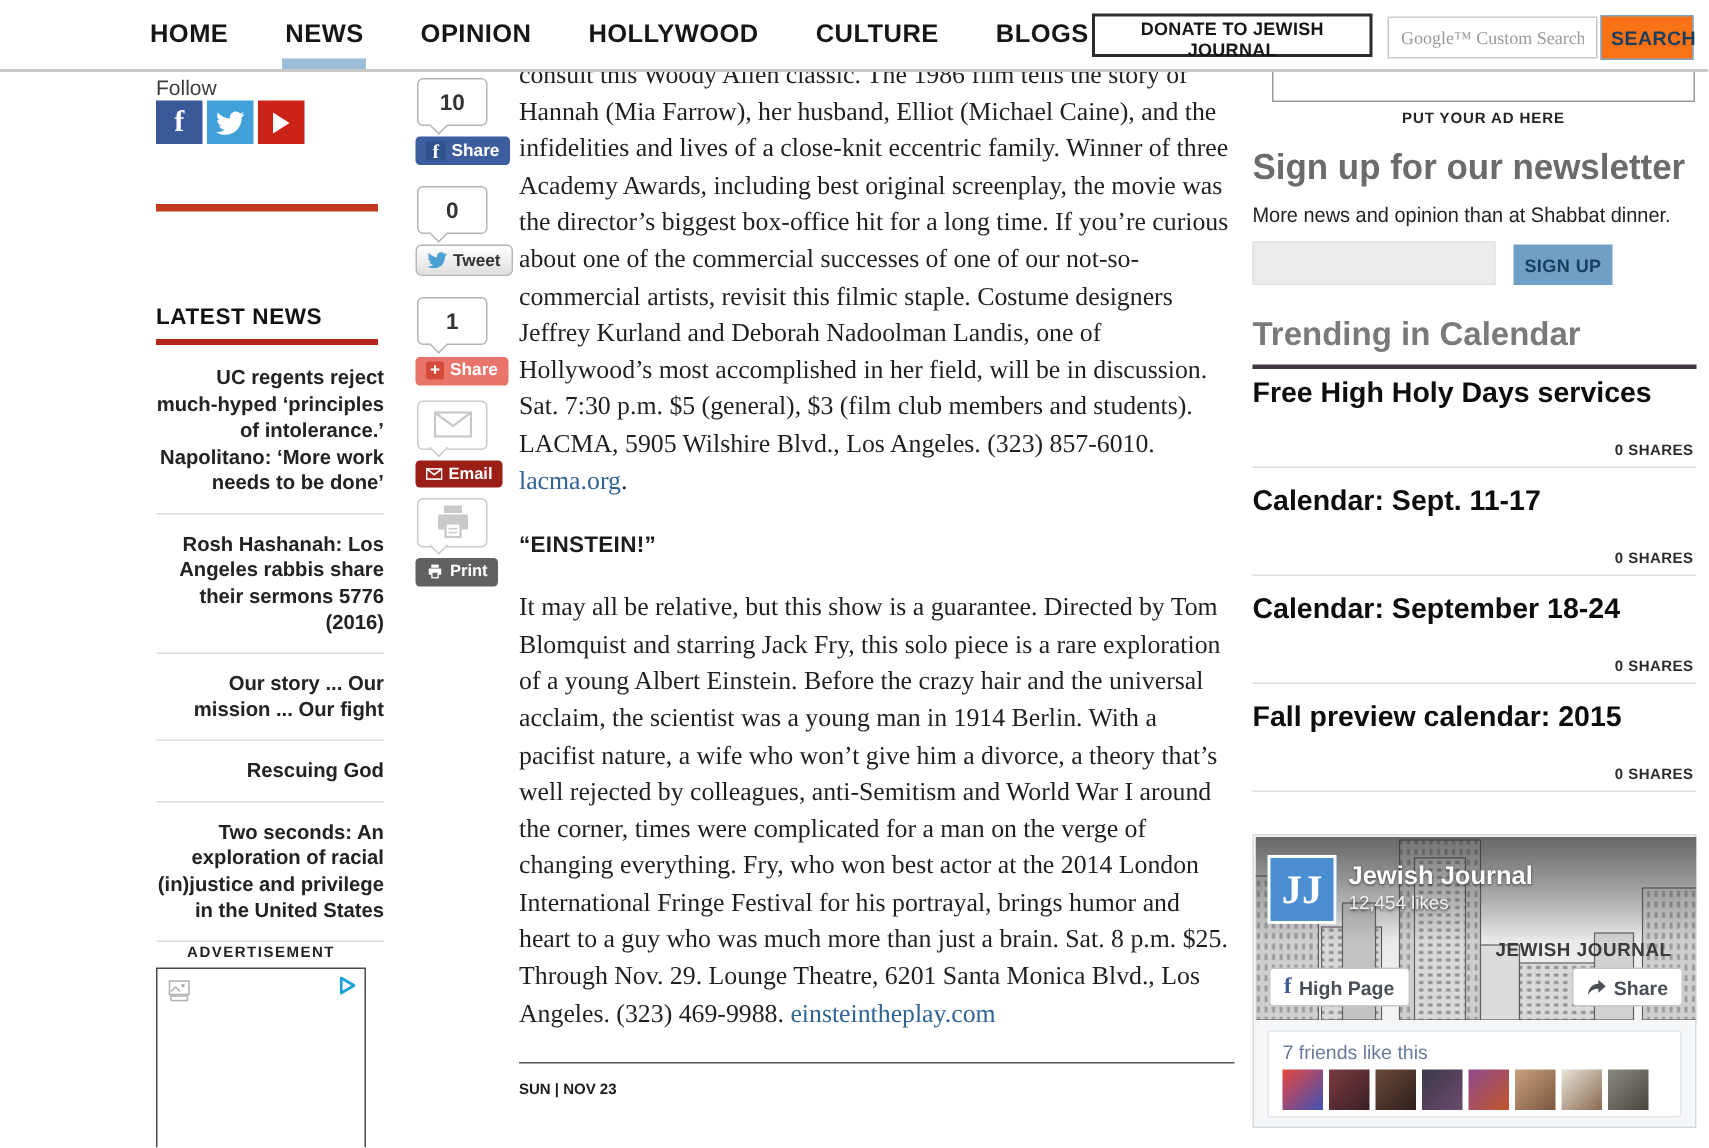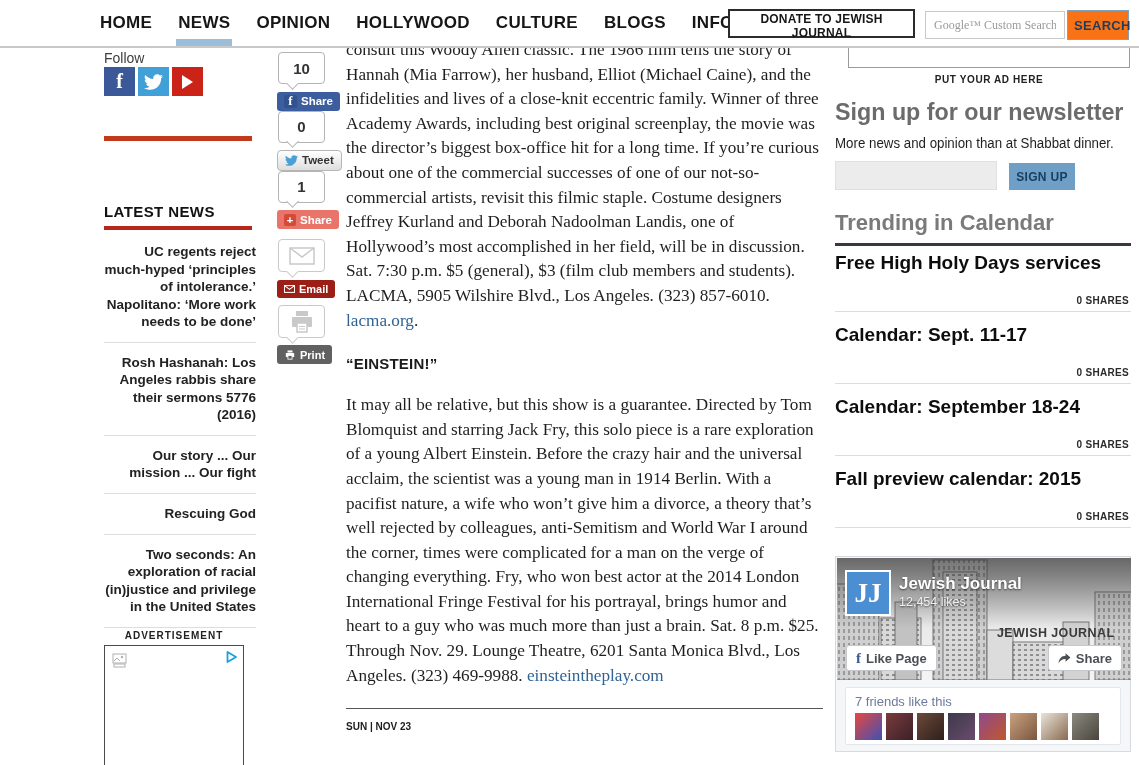--- a/index.html
+++ b/index.html
@@ -3,21 +3,21 @@
 <meta charset="utf-8">
 <style>
   html,body{margin:0;padding:0;background:#fff;}
   *{box-sizing:border-box;}
   .page{position:relative;width:1139px;height:765px;overflow:hidden;background:#fff;
         font-family:"Liberation Sans",sans-serif;color:#1f1f1f;}
 
   
   .topnav{position:absolute;left:0;top:0;width:1139px;height:48px;background:#fff;
           border-bottom:2px solid #c9c9c9;z-index:20;}
-  .nav-items{position:absolute;left:100px;top:0;height:46px;display:flex;align-items:center;gap:26px;}
+  .nav-items{position:absolute;left:100px;top:0;height:46px;display:flex;align-items:center;gap:38px;}
   .nav-item{font-size:17px;font-weight:800;letter-spacing:.3px;color:#161616;text-decoration:none;
             position:relative;padding:12px 0;cursor:pointer;}
   .nav-item.active::after{content:"";position:absolute;left:-2px;right:-2px;bottom:-1px;height:7px;background:#9cbed8;}
   .donate{position:absolute;left:728px;top:9px;width:187px;height:29px;background:#fff;
           border:2px solid #2b2b2b;font-family:"Liberation Sans",sans-serif;
           font-size:12px;font-weight:700;letter-spacing:.2px;color:#161616;cursor:pointer;}
   .searchbox{position:absolute;left:925px;top:10px;display:flex;align-items:center;}
   .searchbox input{width:140px;height:28px;border:1px solid #c9c9c9;padding:0 8px;
           font-family:"Liberation Serif",serif;font-size:12px;color:#444;}
   .searchbox input::placeholder{color:#9a9a9a;}
@@ -39,21 +39,21 @@
   .headline{display:block;font-size:13.5px;font-weight:700;line-height:1.3;color:#222;text-decoration:none;cursor:pointer;text-align:right;}
   .h-div{border:none;border-top:1px solid #ddd;margin:11px 0;}
   .ad-label{position:absolute;left:104px;top:630px;width:140px;text-align:center;
             font-size:10px;font-weight:800;letter-spacing:1px;color:#222;}
   .ad-box{position:absolute;left:104px;top:645px;width:140px;height:130px;border:1px solid #4a4a4a;background:#fff;}
   .broken-img{position:absolute;left:7px;top:7px;}
   .adchoices{position:absolute;right:5px;top:4px;cursor:pointer;}
 
   
   .share-col{position:absolute;left:277px;top:52px;width:60px;}
-  .sw{}
+  .sw{margin-bottom:14px;}
   .sw:nth-child(3){margin-bottom:10px;}
   .sw:nth-child(4){margin-bottom:7px;}
   .count{position:relative;width:47px;height:32px;border:1px solid #b3b3b3;border-radius:4px;background:#fff;
          display:flex;align-items:center;justify-content:center;font-size:15px;font-weight:700;color:#333;margin:0 0 7px 1px;}
   .count::after{content:"";position:absolute;left:9px;bottom:-4.5px;width:8px;height:8px;background:#fff;
          border-right:1px solid #b3b3b3;border-bottom:1px solid #b3b3b3;transform:rotate(45deg);}
   .btn{display:inline-flex;align-items:center;gap:4px;height:19px;border:none;border-radius:3px;
        padding:0 7px;font-family:"Liberation Sans",sans-serif;font-size:11.5px;font-weight:700;cursor:pointer;}
   .btn .bico{display:inline-flex;align-items:center;justify-content:center;}
   .btn.fbb{background:#3d5e9e;color:#fff;}
@@ -327,21 +327,21 @@
           <rect x="258" y="34" width="40" height="88" fill="url(#win2)"></rect>
         </g>
       </svg>
       <div class="cover-shade"></div>
       <div class="jj-logo">JJ</div>
       <div class="fb-page-name">Jewish Journal</div>
       <div class="fb-likes">12,454 likes</div>
       <div class="cover-text">JEWISH JOURNAL</div>
       <button class="fb-btn like">
         <span class="fb-f">f</span>
-        <span>Like Page</span>
+        <span>High Page</span>
       </button>
       <button class="fb-btn shr">
         <svg width="13" height="12" viewBox="0 0 24 22">
           <path d="M14 2 L23 10 L14 18 V13 C7 13 4 16 1 21 C2 12 7 7 14 7 Z" fill="#4b4f56"></path>
         </svg>
         <span>Share</span>
       </button>
     </div>
     <div class="friends-card">
       <div class="friends-text">7 friends like this</div>

